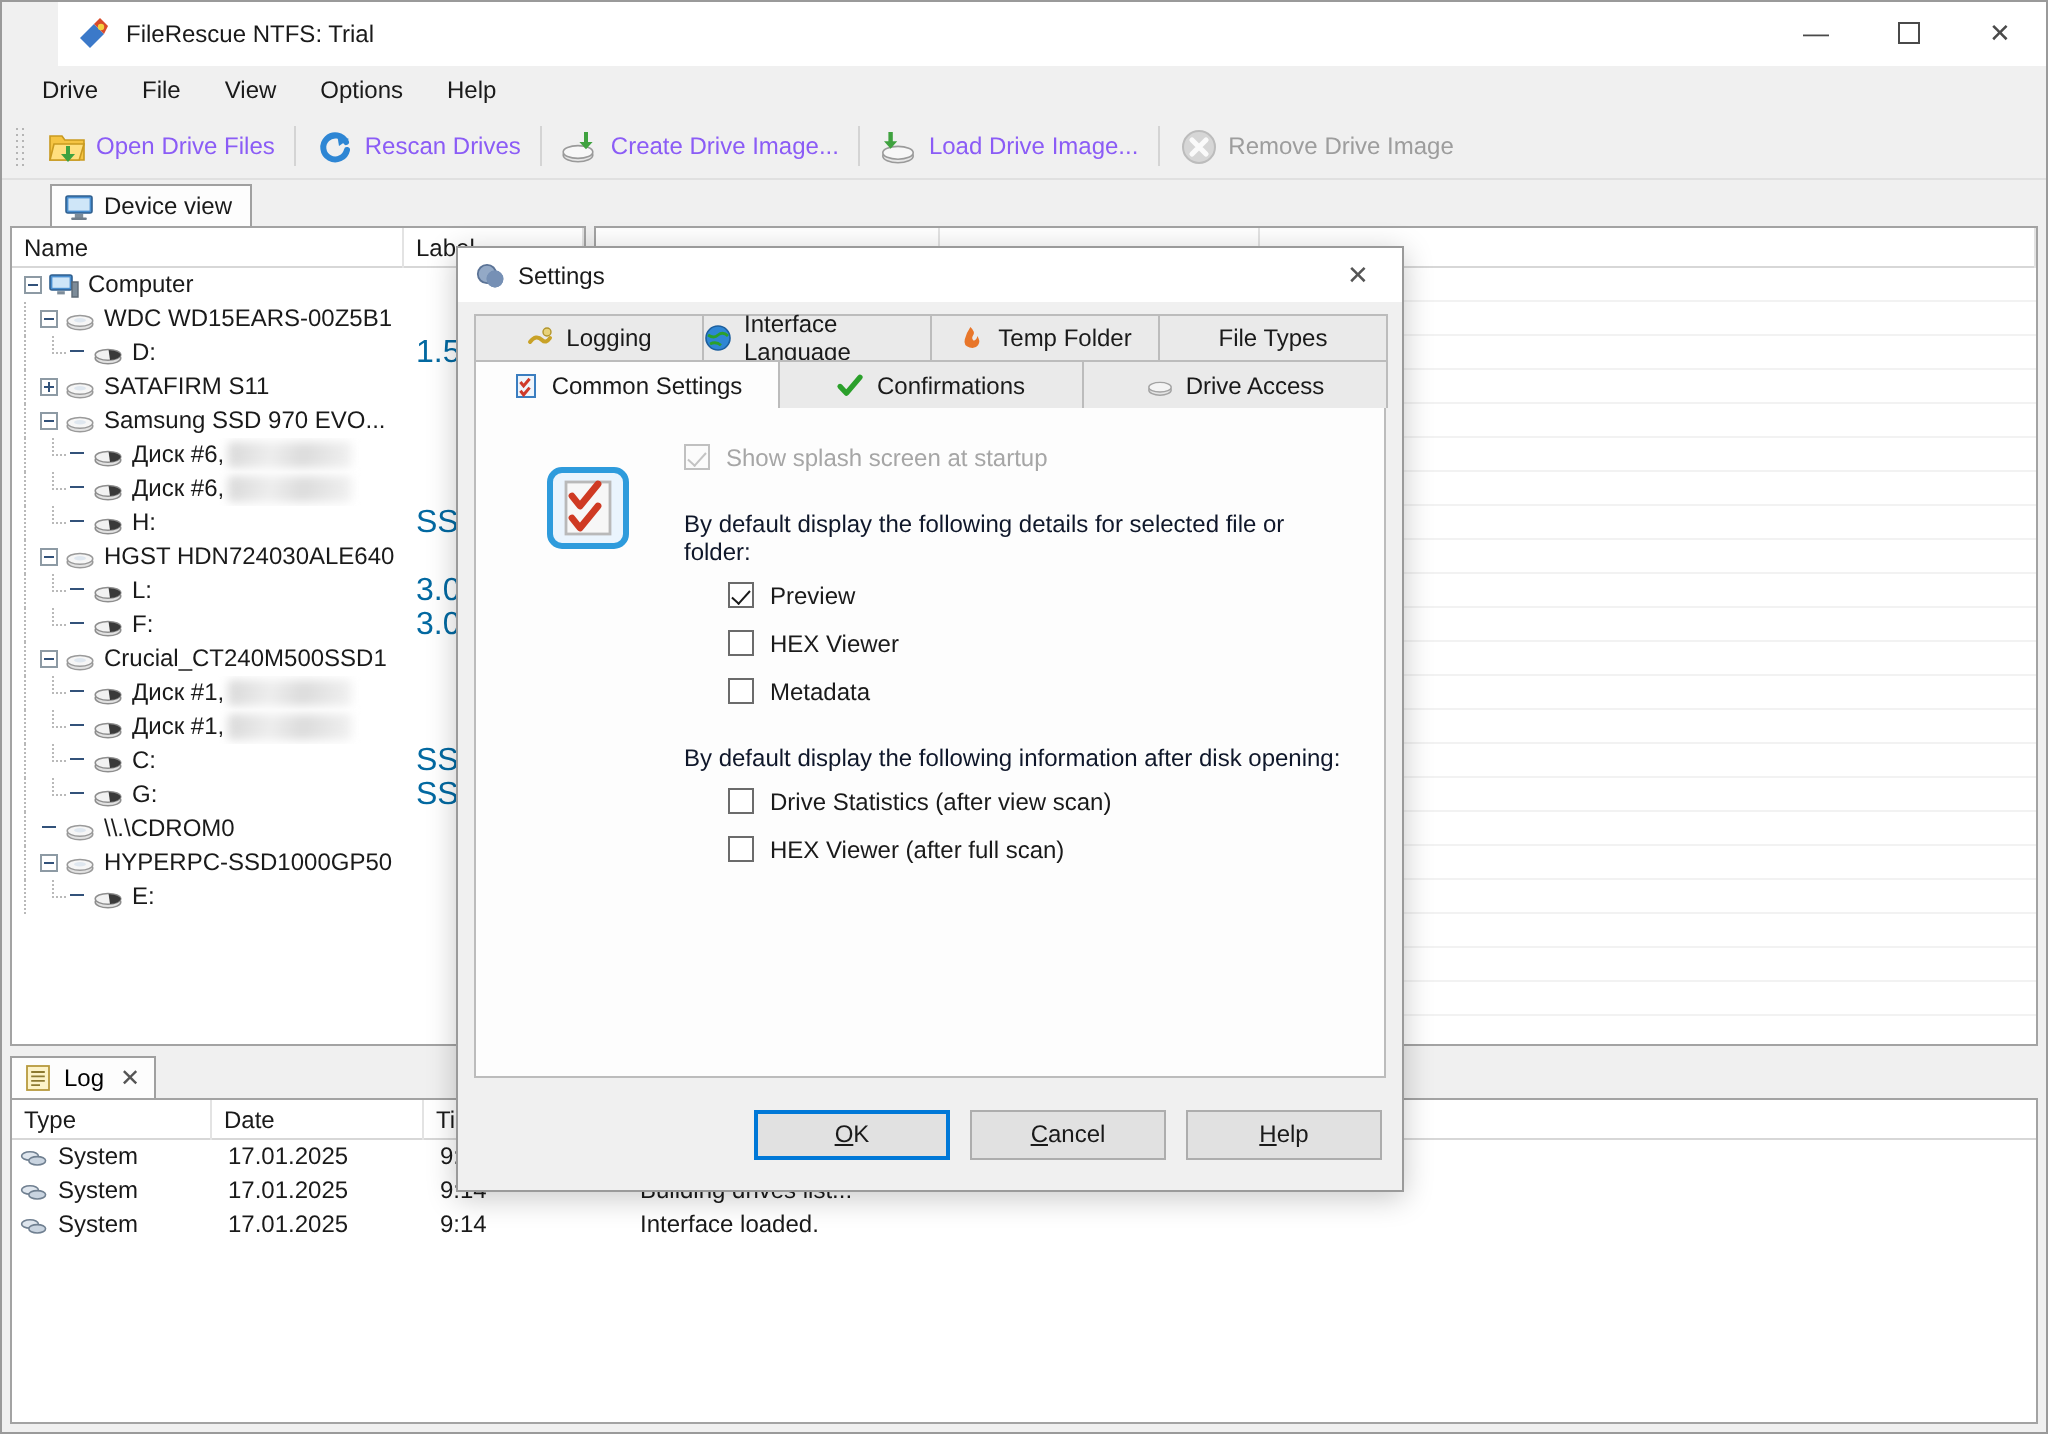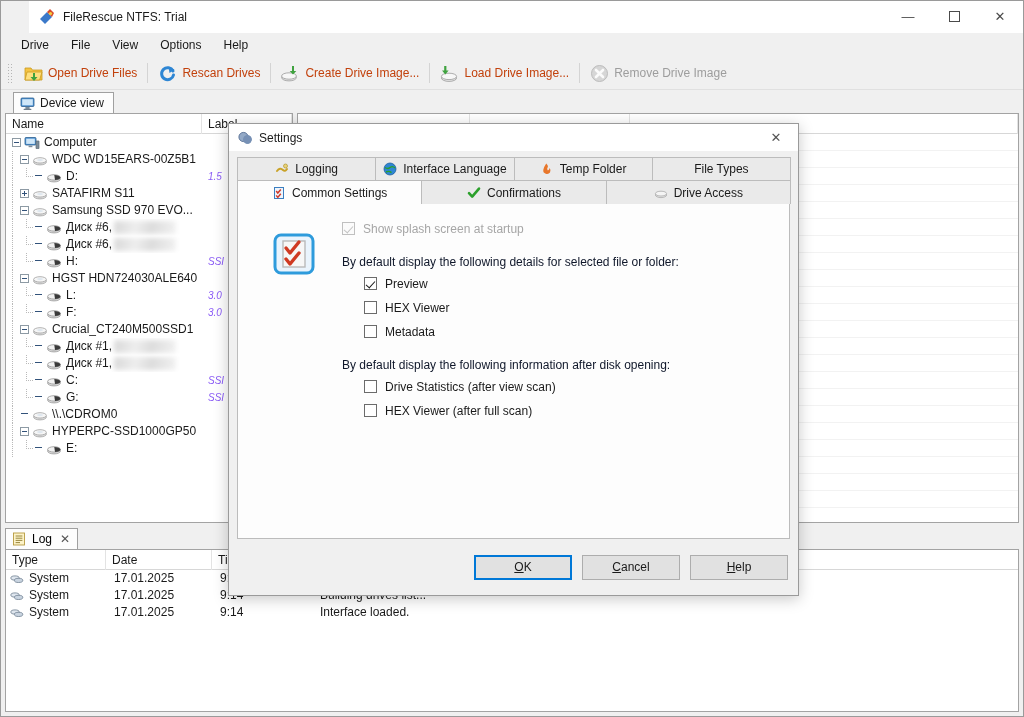--- a/index.html
+++ b/index.html
@@ -45,28 +45,28 @@
   .menu-item { padding:3px 11px; font-size:12px; color:#1a1a1a; }
 
   
   #toolbar {
     height:33px; background:#f0f0f0; display:flex; align-items:center;
     padding-left:6px; flex:0 0 auto; border-bottom:1px solid #e0e0e0;
   }
   #tb-grip { width:6px; height:20px; margin-right:4px;
     background-image:radial-gradient(#b5b5b5 35%, transparent 36%);
     background-size:3px 3px; }
-  .tb-btn { display:flex; align-items:center; height:25px; padding:0 7px; font-size:12px; color:#c2410c; gap:5px; }
+  .tb-btn { display:flex; align-items:center; height:25px; padding:0 7px; font-size:12px; color:#8b5cf6; gap:5px; }
   .tb-btn.disabled { color:#9d9d9d; }
   .tb-sep { width:1px; height:20px; background:#d4d4d4; margin:0 3px; }
   .tbico { width:19px; height:19px; position:relative; flex:0 0 auto; }
 
   
   #view-tabs { height:23px; background:#f0f0f0; display:flex; align-items:flex-end;
-     padding-left:12px; flex:0 0 auto; }
+     padding-left:24px; flex:0 0 auto; }
   #device-view-tab {
     display:flex; align-items:center; gap:5px;
     height:21px; padding:0 9px 0 6px;
     background:#fdfdfd; border:1px solid #a0a0a0; border-bottom:none;
     font-size:12px; color:#1a1a1a;
   }
 
   
   #client { flex:1 1 auto; position:relative; background:#f0f0f0; padding:0 4px 4px 4px; display:flex; flex-direction:column; }
 
@@ -100,21 +100,21 @@
   .dots.stem::before { content:""; position:absolute; left:6px; top:0; bottom:0; width:1px;
      background-image:linear-gradient(#b9b9b9 50%, transparent 50%); background-size:1px 2px; }
   .dots.elbow::before { content:""; position:absolute; left:6px; top:0; height:9px; width:1px;
      background-image:linear-gradient(#b9b9b9 50%, transparent 50%); background-size:1px 2px; }
   .dots.elbow::after { content:""; position:absolute; left:6px; top:8px; width:8px; height:1px;
      background-image:linear-gradient(to right,#b9b9b9 50%, transparent 50%); background-size:2px 1px; }
   .ico-pc, .ico-disk, .ico-vol { width:16px; height:14px; position:relative; flex:0 0 auto; margin-right:4px; }
   .blurbox { display:inline-block; height:13px; margin-left:2px; border-radius:2px;
     background:linear-gradient(100deg,#d8d8d8,#eee 35%,#dcdcdc 60%,#f2f2f2);
     filter:blur(2.4px); vertical-align:middle; }
-  .tval { font-size:10px; color:#8b5cf6; padding-left:6px; line-height:17px;font-style:italic; }
+  .tval { font-size:16px; color:#0369a1; padding-left:6px; line-height:17px; }
 
   
   #list-panel { flex:1 1 auto; }
   #list-body { flex:1 1 auto; position:relative; background:#fff; overflow:hidden; }
   .lrow { height:17px; border-bottom:1px solid #f2f2f2; }
   #list-colsplit { position:absolute; top:0; bottom:0; left:177px; width:1px; background:#f0f0f0; }
 
   
   #log-area { flex:1 1 auto; display:flex; flex-direction:column; min-height:0; margin-top:4px; }
   #log-tabstrip { height:22px; display:flex; align-items:flex-end; flex:0 0 auto; }
@@ -125,21 +125,21 @@
   #log-tab-close { font-size:12px; color:#555; margin-left:2px; }
   #log-panel { flex:1 1 auto; background:#fff; border:1px solid #a3a3a3; display:flex; flex-direction:column; min-height:0; }
   #log-head { display:flex; height:20px; background:#fff; border-bottom:1px solid #d7d7d7; flex:0 0 auto; }
   #log-body { flex:1 1 auto; overflow:hidden; }
   .log-row { display:flex; height:17px; align-items:center; }
   .log-c { font-size:12px; color:#1a1a1a; line-height:17px; padding-left:6px; overflow:hidden; white-space:nowrap; }
   .ico-sys { width:15px; height:13px; position:relative; flex:0 0 auto; margin-left:4px; margin-right:2px; }
 
   
   #settings-dialog {
-    position:absolute; left:228px; top:123px; width:571px; height:473px;
+    position:absolute; left:228px; top:123px; width:474px; height:473px;
     background:#f0f0f0; border:1px solid #9a9a9a;
     box-shadow:0 3px 14px rgba(0,0,0,.22);
     display:flex; flex-direction:column;
   }
   #dlg-title { height:27px; background:#fff; display:flex; align-items:center; flex:0 0 auto; }
   #dlg-icon { width:16px; height:16px; margin:0 6px 0 8px; position:relative; flex:0 0 auto; }
   #dlg-title-text { flex:1 1 auto; font-size:12px; color:#1a1a1a; }
   #dlg-close { width:44px; height:26px; display:flex; align-items:center; justify-content:center; color:#555; font-size:13px; }
 
   #dlg-tabs { flex:0 0 auto; padding:6px 8px 0 8px; }

